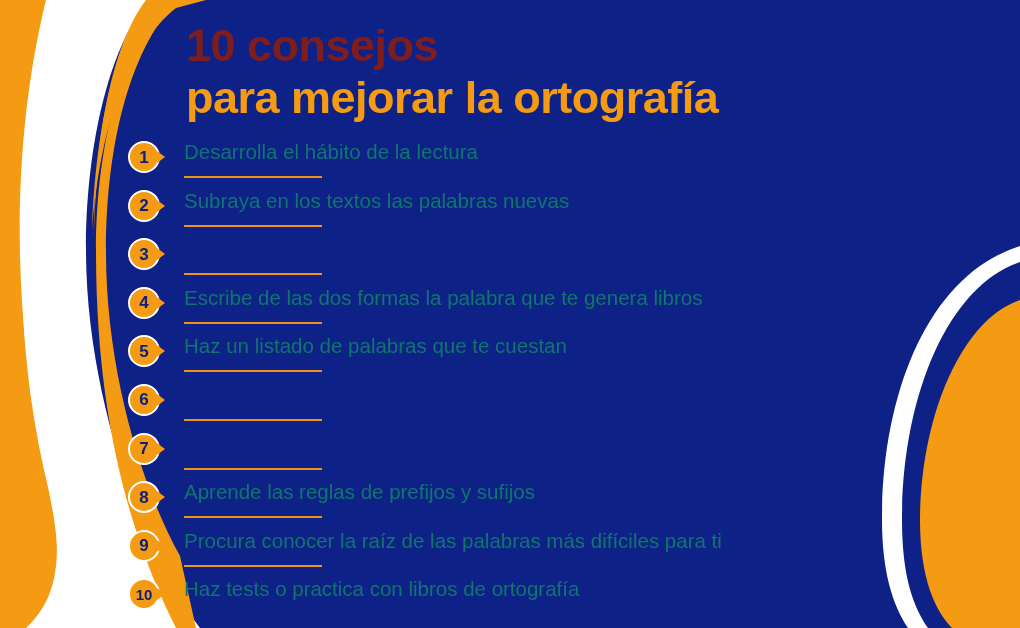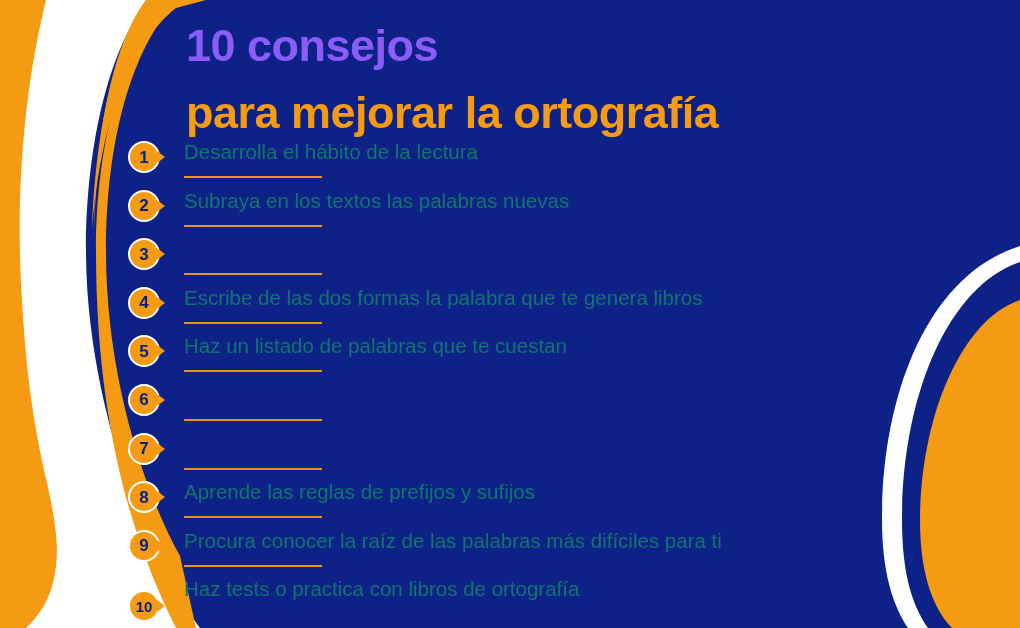--- a/index.html
+++ b/index.html
@@ -37,32 +37,32 @@
   }
   .title-block {
     position: absolute;
     left: 186px;
     top: 20px;
     width: 800px;
   }
   .title-line1 {
     font-size: 45px;
     font-weight: bold;
-    color: #8b5cf6;
+    color: #7f1d1d;
     letter-spacing: -0.5px;
     line-height: 1.15;
     white-space: nowrap;
   }
   .title-line2 {
     font-size: 45px;
     font-weight: bold;
     color: #f59b13;
     letter-spacing: -0.5px;
     line-height: 1.15;
-    margin-top: 15px;
+    margin-top: 0;
     white-space: nowrap;
   }
   .tips {
     position: absolute;
     left: 128px;
     top: 138px;
     width: 880px;
   }
   .tip {
     position: relative;
@@ -80,21 +80,20 @@
     color: #0b2080;
     font-size: 17px;
     font-weight: bold;
     display: flex;
     align-items: center;
     justify-content: center;
     line-height: 1;
   }
   .badge.wide {
     font-size: 15px;
-    margin-top: 12px;
   }
   
   .badge::after {
     content: "";
     position: absolute;
     right: -7px;
     top: 50%;
     transform: translateY(-50%);
     border-top: 6px solid transparent;
     border-bottom: 6px solid transparent;

